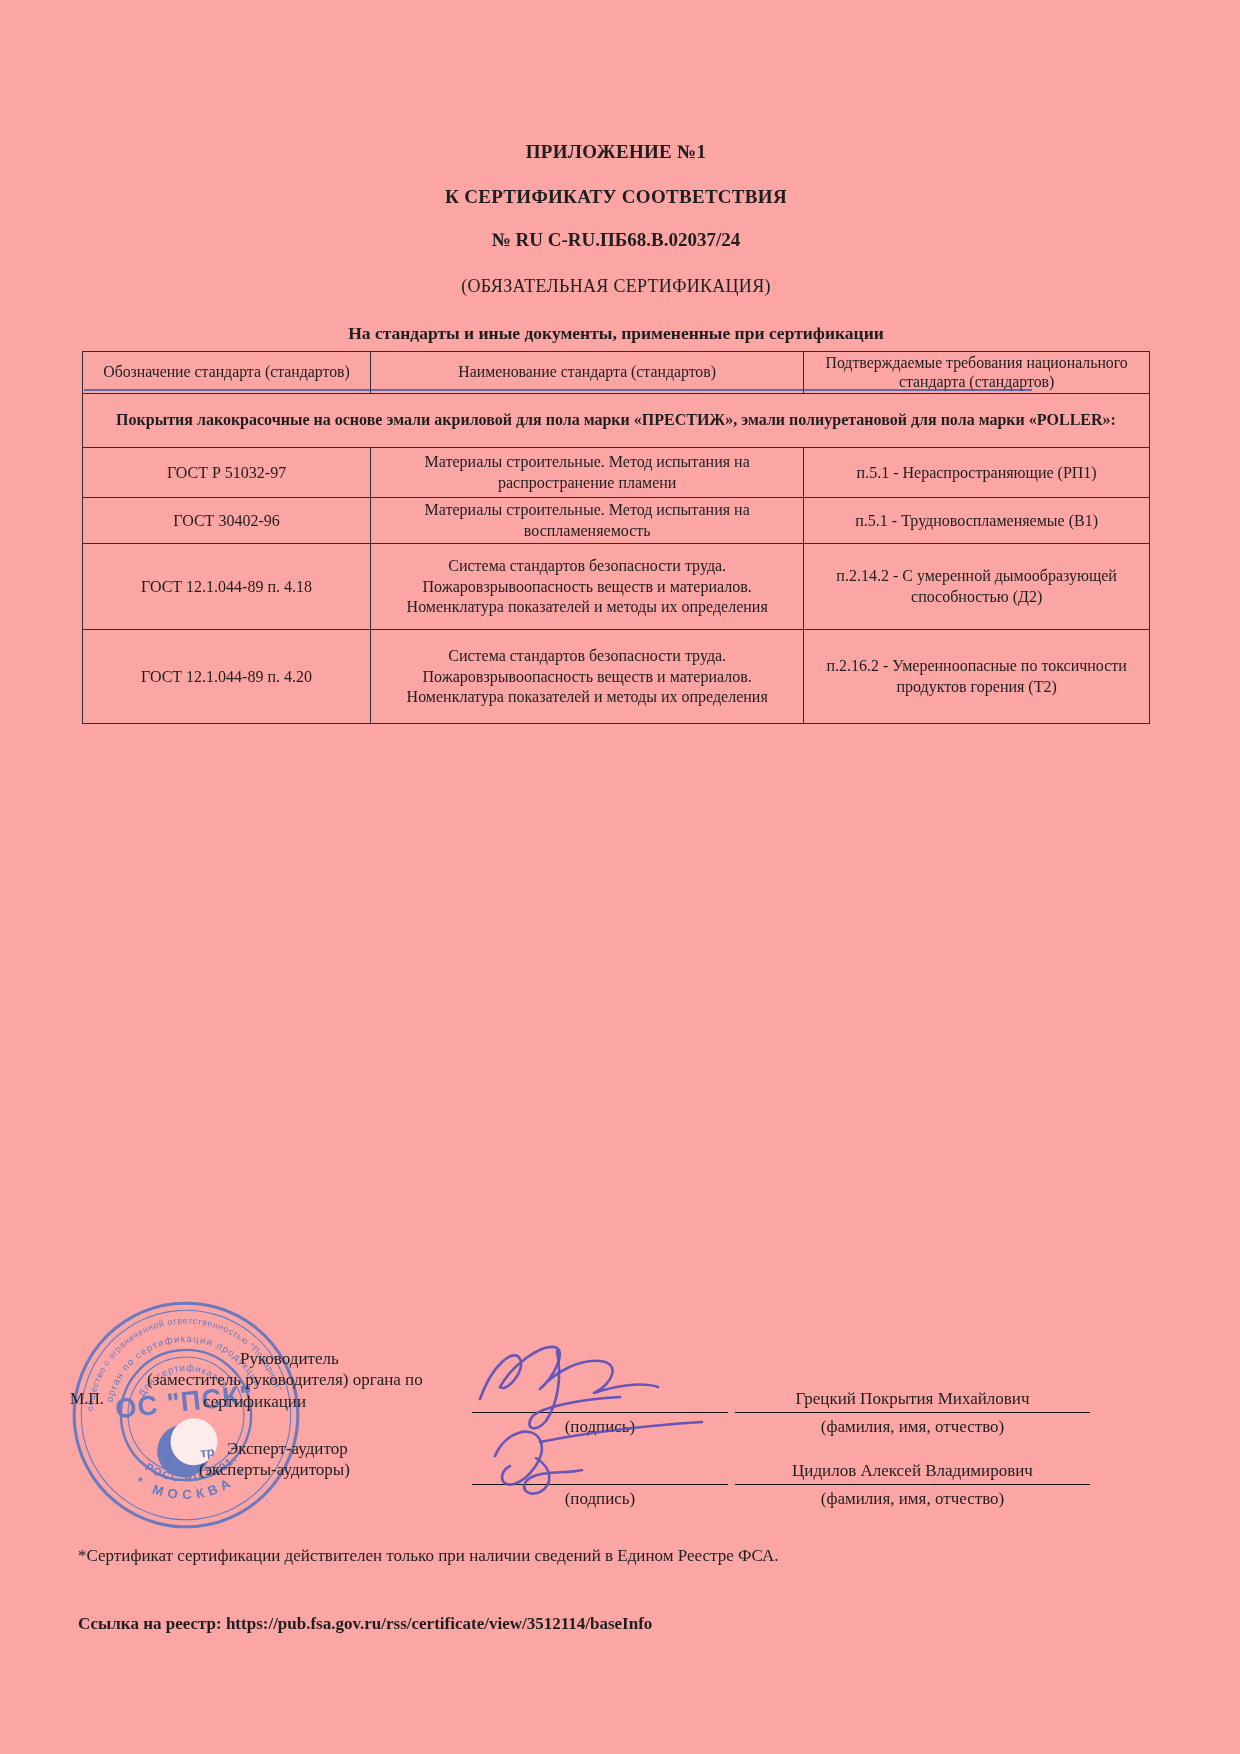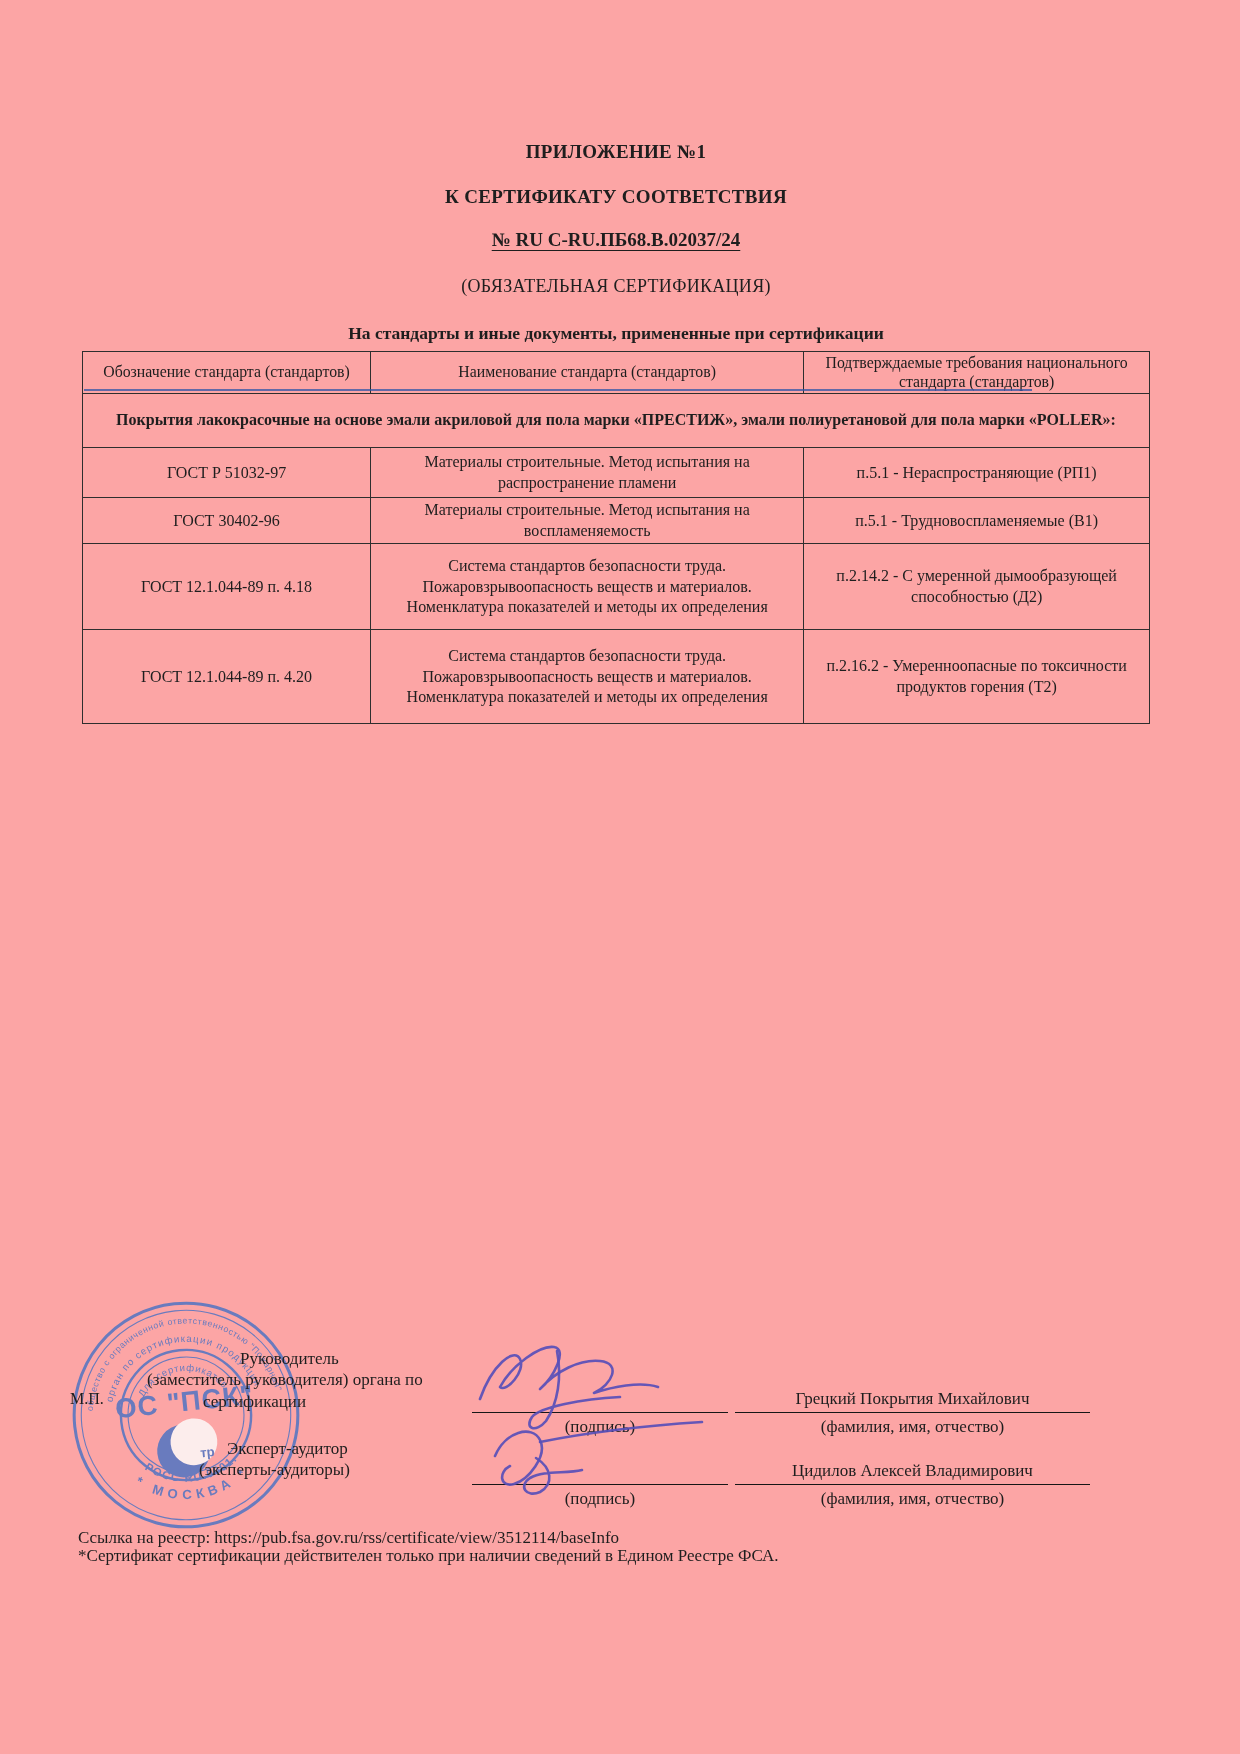--- a/index.html
+++ b/index.html
@@ -5,21 +5,21 @@
   html,body{margin:0;padding:0;background:#e8e8e8;}
   .page{
     position:relative;width:1240px;height:1754px;margin:0 auto;
     background:#fca5a5;font-family:"Liberation Serif",serif;color:#1e1e1e;
     overflow:hidden;
   }
   .abs{position:absolute;}
   .center-col{left:82px;width:1068px;text-align:center;}
   .h1{top:141px;font-size:19px;font-weight:bold;letter-spacing:.3px;}
   .h2{top:186px;font-size:19px;font-weight:bold;letter-spacing:.3px;}
-  .h3{top:229px;font-size:19px;font-weight:bold;text-decoration:underline;text-underline-offset:4px;}
+  .h3{top:229px;font-size:19px;font-weight:bold;text-underline-offset:4px;}
   .h4{top:276px;font-size:18px;font-weight:normal;letter-spacing:.3px;}
   .caption{top:323px;font-size:17.5px;font-weight:bold;}
   
   .tblwrap{top:351px;left:82px;width:1068px;}
   table.std{border-collapse:collapse;table-layout:fixed;width:1068px;font-size:16px;line-height:1.28;}
   table.std th,table.std td{
     border:1.6px solid #2e2e2e;text-align:center;vertical-align:middle;
     padding:2px 8px;font-weight:normal;
   }
   col.c1{width:27%;}col.c2{width:40.6%;}col.c3{width:32.4%;}
@@ -46,21 +46,21 @@
   .stamp .ctr{font-size:27px;font-weight:bold;letter-spacing:1px;}
   .stamp .fillb{fill:#4a72c4;stroke:none;}
   .stamp .fillw{fill:#fdfdfc;stroke:none;}
   .stamp .mono{font-size:13px;font-weight:bold;}
   
   .ink path{fill:none;stroke:#584fb8;stroke-width:2.6;stroke-linecap:round;stroke-linejoin:round;opacity:.92;}
   .sig1{top:1337px;left:462px;z-index:4;}
   .sig2{top:1418px;left:470px;z-index:4;}
   
   .fn{left:78px;font-size:17px;z-index:3;}
-  .fn1{top:1546px;} .fn2{top:1528px;}
+  .fn1{top:1546px;} .fn2{top:1614px;font-weight:bold;}
 </style>
 </head>
 <body>
 
 <div class="page">
 
   <div class="abs center-col h1">ПРИЛОЖЕНИЕ №1</div>
   <div class="abs center-col h2">К СЕРТИФИКАТУ СООТВЕТСТВИЯ</div>
   <div class="abs center-col h3">№ RU C-RU.ПБ68.В.02037/24</div>
   <div class="abs center-col h4">(ОБЯЗАТЕЛЬНАЯ СЕРТИФИКАЦИЯ)</div>

